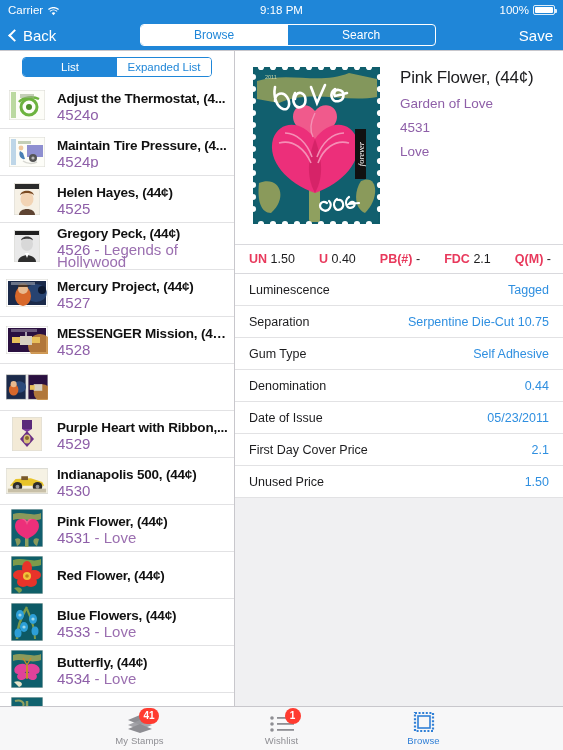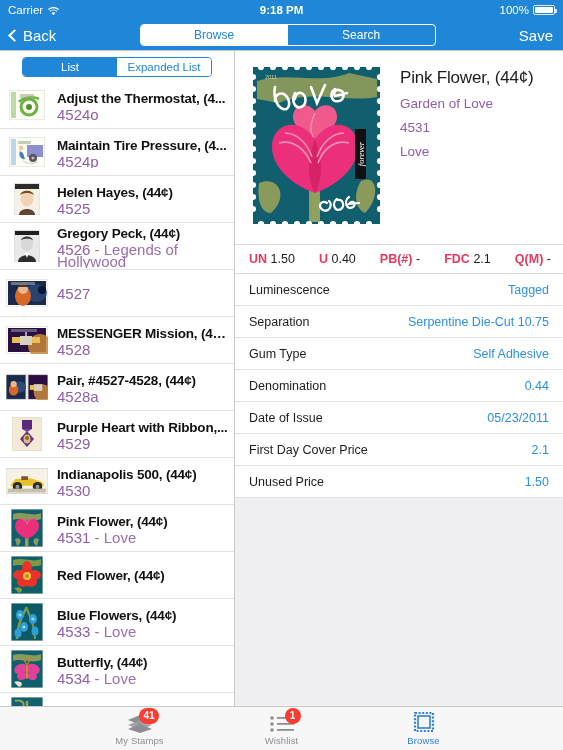--- a/index.html
+++ b/index.html
@@ -14,21 +14,21 @@
 
   
   .statusbar {
     height: 20px; background: #1f86d8; color:#fff;
     display:flex; align-items:center; padding: 0 8px;
     font-size: 11.5px; flex: 0 0 20px; position: relative;
   }
   .sb-left { display:flex; align-items:center; gap:5px; }
   .sb-center {
     position:absolute; left:0; right:0; text-align:center;
-    font-size: 11.5px; font-weight: 700; pointer-events:none;
+    font-size: 11.5px; font-weight: 400; pointer-events:none;
   }
   .sb-right { margin-left:auto; display:flex; align-items:center; gap:4px; z-index:1;}
   .wifi-ico { width:11px; height:9px; display:inline-block; position:relative; }
   .batt {
     width: 22px; height: 10px; border: 1px solid rgba(255,255,255,.85);
     border-radius: 2px; position: relative; display:inline-block;
   }
   .batt::after{ content:""; position:absolute; right:-3px; top:3px; width:2px; height:4px;
     background: rgba(255,255,255,.85); border-radius:0 1px 1px 0;}
   .batt i { position:absolute; left:1px; top:1px; bottom:1px; width:18px; background:#fff; border-radius:1px; display:block;}
@@ -240,20 +240,21 @@
                 <rect x="2" y="2" width="38" height="24" fill="#1b2a4a"></rect>
                 <ellipse cx="30" cy="14" rx="11" ry="9" fill="#2b4a7a" opacity=".8"></ellipse>
                 <circle cx="36" cy="11" r="4" fill="#0c1830"></circle>
                 <ellipse cx="17" cy="17" rx="8" ry="10" fill="#d8682a"></ellipse>
                 <circle cx="17" cy="10" r="5" fill="#e8b98e"></circle>
                 <path d="M12 8 C12 3 22 3 22 8 Z" fill="#4a3426"></path>
                 <rect x="5" y="3" width="24" height="3" fill="#fff" opacity=".35"></rect>
               </svg>
             </div>
             <div class="rtext">
+              <div class="rtitle">Mercury Project, (44¢)</div>
               <div class="rsub"><span>4527</span><span class="grp"></span></div>
             </div>
           </div>
           <div class="row">
             <div class="thumb">
               <svg width="42" height="28" viewBox="0 0 42 28">
                 <rect width="42" height="28" fill="#fff" stroke="#d8d8d2"></rect>
                 <rect x="2" y="2" width="38" height="24" fill="#2a1040"></rect>
                 <circle cx="34" cy="20" r="12" fill="#c98a3a" opacity=".85"></circle>
                 <rect x="14" y="10" width="12" height="9" fill="#d8d0c0"></rect>
@@ -273,24 +274,20 @@
               <svg width="44" height="26" viewBox="0 0 44 26">
                 <rect x="0" y="0" width="21" height="26" fill="#1b2a4a" stroke="#d8d8d2"></rect>
                 <ellipse cx="14" cy="13" rx="7" ry="6" fill="#2b4a7a"></ellipse>
                 <ellipse cx="8" cy="16" rx="5" ry="6" fill="#d8682a"></ellipse>
                 <circle cx="8" cy="10" r="3.2" fill="#e8b98e"></circle>
                 <rect x="23" y="0" width="21" height="26" fill="#2a1040" stroke="#d8d8d2"></rect>
                 <circle cx="38" cy="19" r="9" fill="#c98a3a" opacity=".85"></circle>
                 <rect x="29" y="10" width="9" height="7" fill="#d8d0c0"></rect>
                 <rect x="25" y="11" width="5" height="5" fill="#e8c05a"></rect>
               </svg>
-            </div>
-            <div class="rtext">
-              <div class="rtitle">Pair, #4527-4528, (44¢)</div>
-              <div class="rsub"><span>4528a</span><span class="grp"></span></div>
             </div>
           </div>
           <div class="row">
             <div class="thumb">
               <svg width="30" height="34" viewBox="0 0 30 34">
                 <rect width="30" height="34" fill="#f3ead6" stroke="#d8d8d2"></rect>
                 <rect x="10" y="3" width="10" height="9" fill="#5b2a7a"></rect>
                 <path d="M10 12 L20 12 L15 15 Z" fill="#7a3a9a"></path>
                 <path d="M15 14 L22 22 L15 30 L8 22 Z" fill="#6b2f86"></path>
                 <ellipse cx="15" cy="22" rx="3.5" ry="4.5" fill="#d8c07a"></ellipse>

